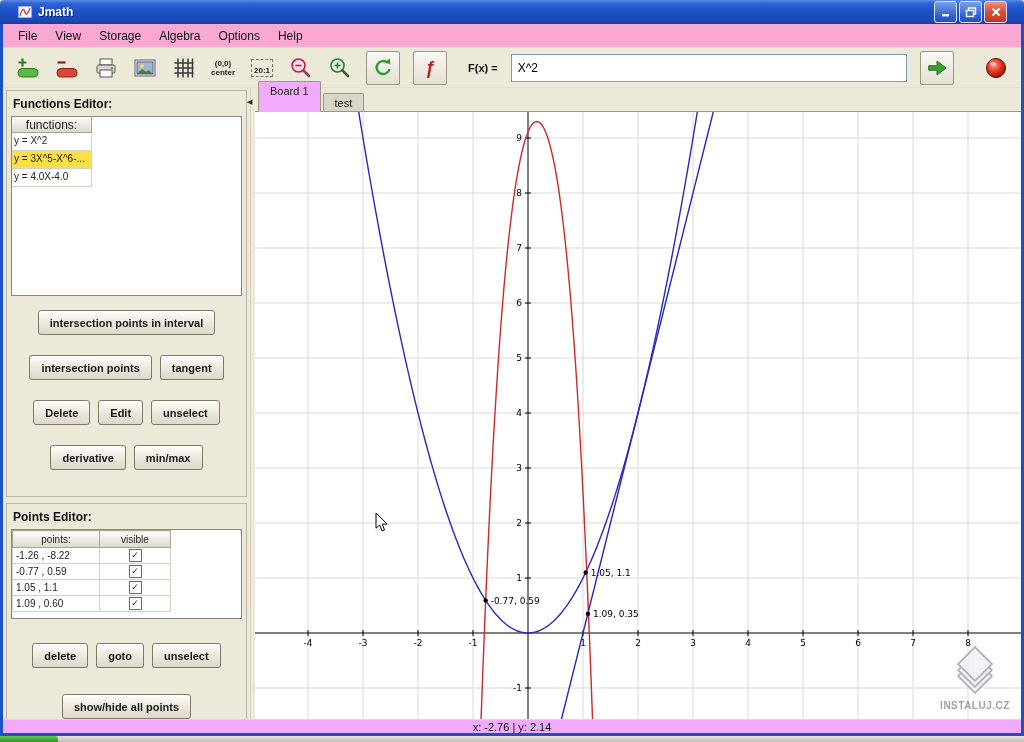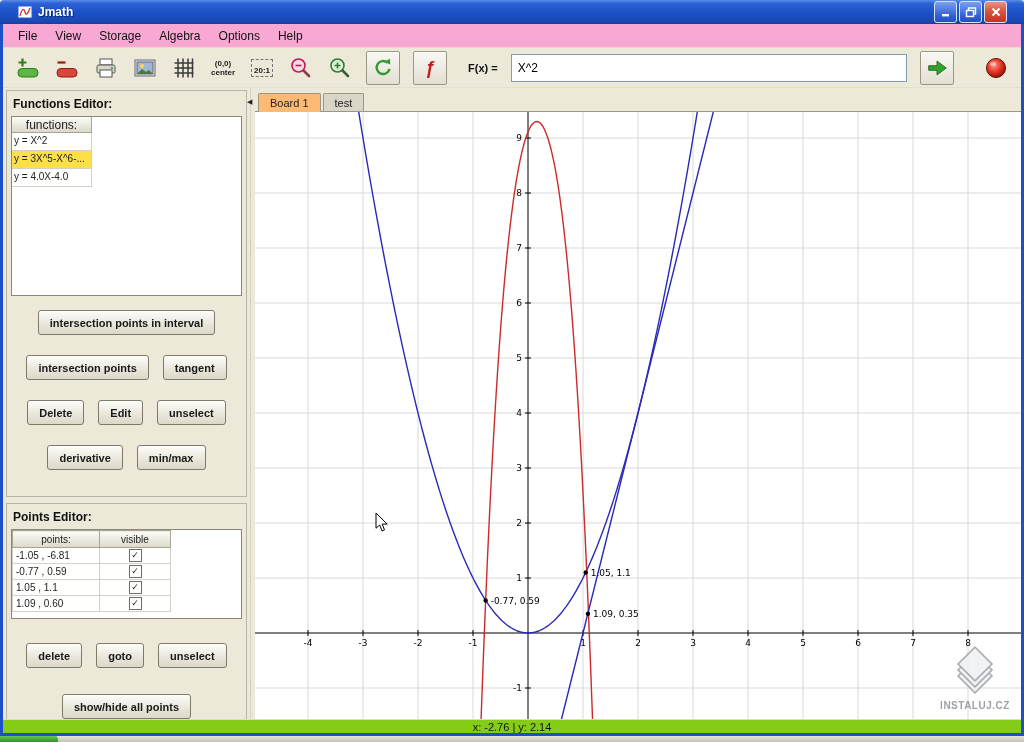--- a/index.html
+++ b/index.html
@@ -44,51 +44,51 @@
   .section + .section{margin-top:6px}
   .section-title{font-size:12px;font-weight:bold;color:#111;margin:2px 0 5px 2px}
   .listbox{background:#fff;border:1px solid #8a887a;height:178px;overflow:hidden}
   .list-header{width:80px;height:16px;font-size:12px;line-height:16px;text-align:center;color:#222;box-sizing:border-box;
     background:linear-gradient(#fcfbf7,#dcd9cb);border-right:1px solid #a8a593;border-bottom:1px solid #a8a593}
   .list-row{width:80px;height:18px;font-size:10px;line-height:15px;padding-left:2px;box-sizing:border-box;color:#222;
     border-right:1px solid #d4d2c6;border-bottom:1px solid #d4d2c6;white-space:nowrap;overflow:hidden;cursor:default}
   .list-row.selected{background:#fde047}
   .xp-btn{font:bold 11px "Liberation Sans",sans-serif;color:#1a1a1a;background:linear-gradient(#fdfdfa,#e8e5d9 60%,#dcd8c9);
     border:1px solid #80796a;border-radius:3px;height:25px;padding:0 11px;box-shadow:inset 0 1px 0 #fff;cursor:default}
-  .btn-row{display:flex;justify-content:center;gap:14px;margin-top:20px}
+  .btn-row{display:flex;justify-content:center;gap:8px;margin-top:20px}
   .wide-btn{display:block;margin:14px auto 0 auto}
   .tablebox{background:#fff;border:1px solid #8a887a;height:88px;margin-top:2px;overflow:hidden}
   .ptable{border-collapse:collapse}
   .ptable th{font-size:10px;font-weight:normal;color:#222;background:linear-gradient(#fcfbf7,#dcd9cb);
     border:1px solid #a8a593;height:16px;padding:0 2px}
   .ptable td{font-size:10px;color:#222;border:1px solid #d4d2c6;height:15px;padding:0 3px}
   .col-points{width:80px}.col-visible{width:64px;text-align:center}
   .cb{display:block;width:11px;height:11px;border:1px solid #6e6e6e;background:#fff;margin:0 auto;
     font-size:9px;line-height:10px;text-align:center;color:#222}
 
   
   .splitter{position:absolute;left:251px;top:88px;width:4px;height:631px;background:#ece9d8;cursor:col-resize}
   .collapse{position:absolute;left:-4px;top:10px;font-size:7px;color:#222}
 
   
   .main{position:absolute;left:255px;top:88px;width:766px;height:631px}
   .tabbar{height:24px;background:#ece9d8;border-bottom:1px solid #9a9782;display:flex;align-items:flex-end;
     padding-left:3px;gap:2px;box-sizing:border-box}
   .tab{font-size:11px;color:#222;padding:3px 11px 2px 11px;border:1px solid #9a9782;border-bottom:none;
     background:#d9d5c7;border-radius:2px 2px 0 0;cursor:default}
-  .tab.active{background:#fdba74;position:relative;top:1px;padding-bottom:3px}
+  .tab.active{background:#f0abfc;position:relative;top:7px;padding-bottom:21px}
   .board{position:relative;width:766px;height:607px;background:#fff;overflow:hidden}
   #board-svg{position:absolute;left:0;top:0}
   #board-svg text{font-family:"DejaVu Sans",sans-serif}
   .cursor{position:absolute;left:120px;top:400px}
   .watermark{position:absolute;right:10px;bottom:8px;text-align:center;opacity:.85}
   .wm-text{font-size:10px;font-weight:bold;color:#8d9298;letter-spacing:.5px;margin-top:-4px}
 
   
-  .statusbar{position:absolute;left:3px;top:719px;width:1018px;height:14px;background:#84cc16;font-size:11px;color:#111;
+  .statusbar{position:absolute;left:3px;top:719px;width:1018px;height:14px;background:#f0abfc;font-size:11px;color:#111;
     text-align:center;line-height:14px;border-top:1px solid #dedbcc;box-sizing:border-box}
   .win-bottom{position:absolute;left:0;top:733px;width:1024px;height:3px;background:#1b50c8}
   .taskbar{position:absolute;left:0;top:736px;width:1024px;height:6px;background:linear-gradient(#e6e3d8,#c6c2b2)}
   .start-sliver{position:absolute;left:0;top:0;width:58px;height:6px;background:linear-gradient(#63c853,#2f9326);border-radius:0 3px 0 0}
 </style>
 </head>
 <body>
 
 <div id="win">
 
@@ -247,21 +247,21 @@
     <div class="section">
       <div class="section-title">Points Editor:</div>
       <div class="tablebox">
         <table class="ptable">
           <tbody>
               <tr>
             <th class="col-points">points:</th>
             <th class="col-visible">visible</th>
           </tr>
           <tr>
-            <td class="col-points">-1.05 , -6.81</td>
+            <td class="col-points">-1.26 , -8.22</td>
             <td class="col-visible">
                   <span class="cb">✓</span>
                 </td>
           </tr>
           <tr>
             <td class="col-points">-0.77 , 0.59</td>
             <td class="col-visible">
                   <span class="cb">✓</span>
                 </td>
           </tr>

